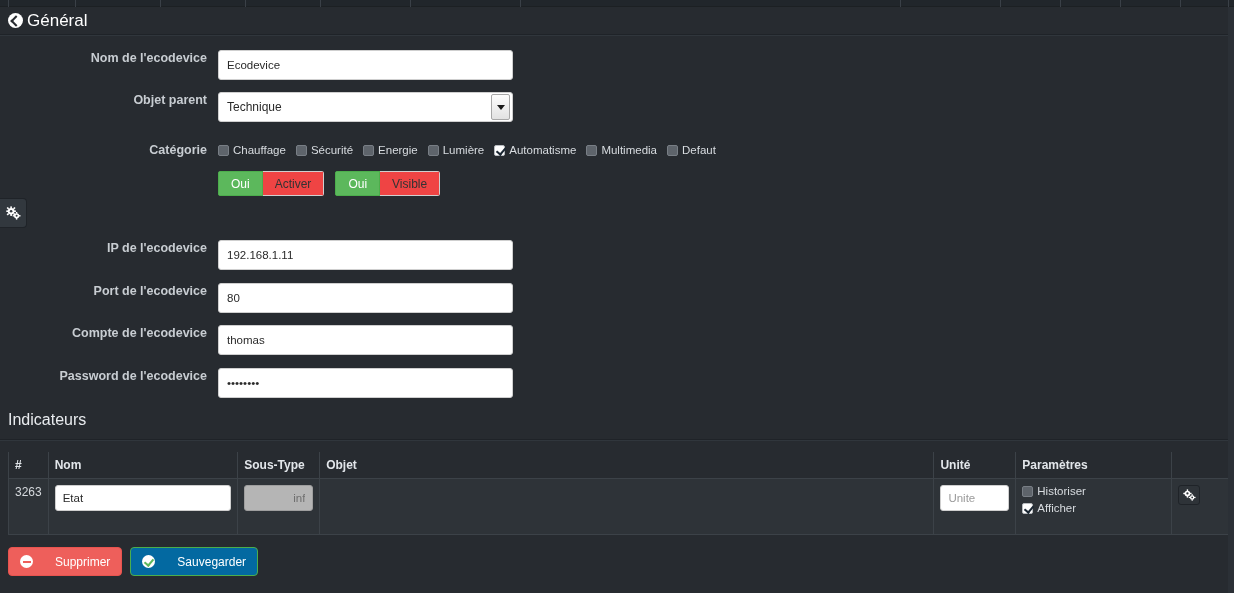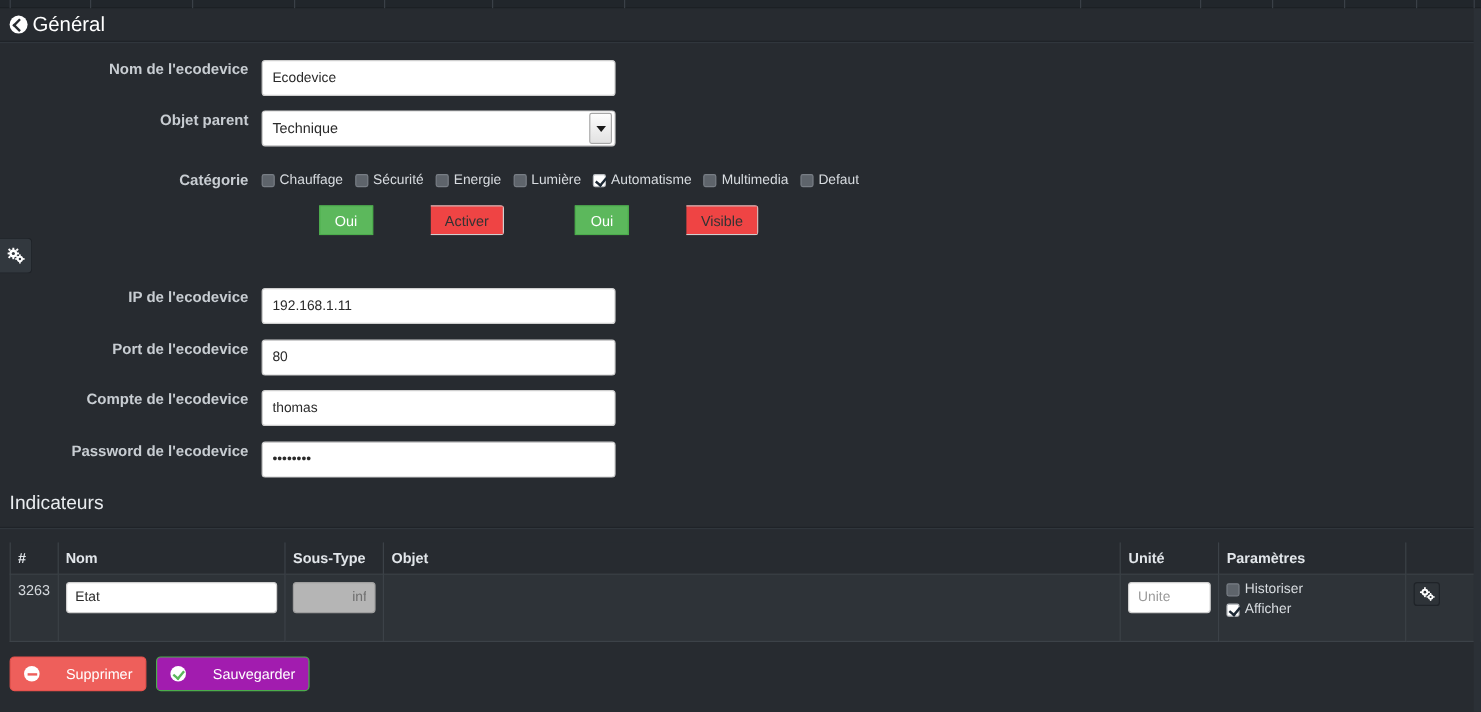--- a/index.html
+++ b/index.html
@@ -118,21 +118,21 @@
     border-right: 2px solid #1b2733; border-bottom: 2px solid #1b2733;
     transform: rotate(40deg);
   }
   .cblabel { font-size: 11.5px; color: #d8dce0; white-space: nowrap; }
 
   
   .tgroup { display: inline-flex; height: 25px; border-radius: 3px; overflow: hidden; margin-right: 11px; vertical-align: top; }
   .tbtn {
     display: flex; align-items: center; justify-content: center;
     height: 25px; padding: 0 12px; font-size: 12px;
-    border: 1px solid #cfcfcf; cursor: pointer; margin-left: 48px;
+    border: 1px solid #cfcfcf; cursor: pointer;
   }
   .tbtn.on { background: #5cb85c; color: #ffffff; border-color: #4cae4c; }
   .tbtn.off { background: #ef4444; color: #333333; border-left: none; }
 
   
   #sect-title {
     position: absolute; left: 8px; top: 411px;
     font-size: 16px; color: #e9ecef;
   }
   #sect-rule {
@@ -189,21 +189,21 @@
   
   #btnbar { position: absolute; left: 8px; top: 547px; display: flex; gap: 8px; }
   .abtn {
     display: flex; align-items: center; gap: 22px;
     height: 29px; padding: 0 11px;
     border-radius: 4px; border: 1px solid transparent;
     font-size: 12px; color: #ffffff; cursor: pointer;
     white-space: nowrap;
   }
   .abtn.danger { background: #ee5f5b; border-color: #e8534e; }
-  .abtn.success { background: #a21caf; border-color: #4cae4c; }
+  .abtn.success { background: #0369a1; border-color: #4cae4c; }
   .cir {
     width: 13px; height: 13px; border-radius: 50%;
     background: #ffffff; position: relative; flex: 0 0 auto;
   }
   .cir.minus::after {
     content: ""; position: absolute; left: 2.5px; top: 5.5px;
     width: 8px; height: 2px; background: #ee5f5b;
   }
   .cir.check::after {
     content: ""; position: absolute; left: 4px; top: 2px;

